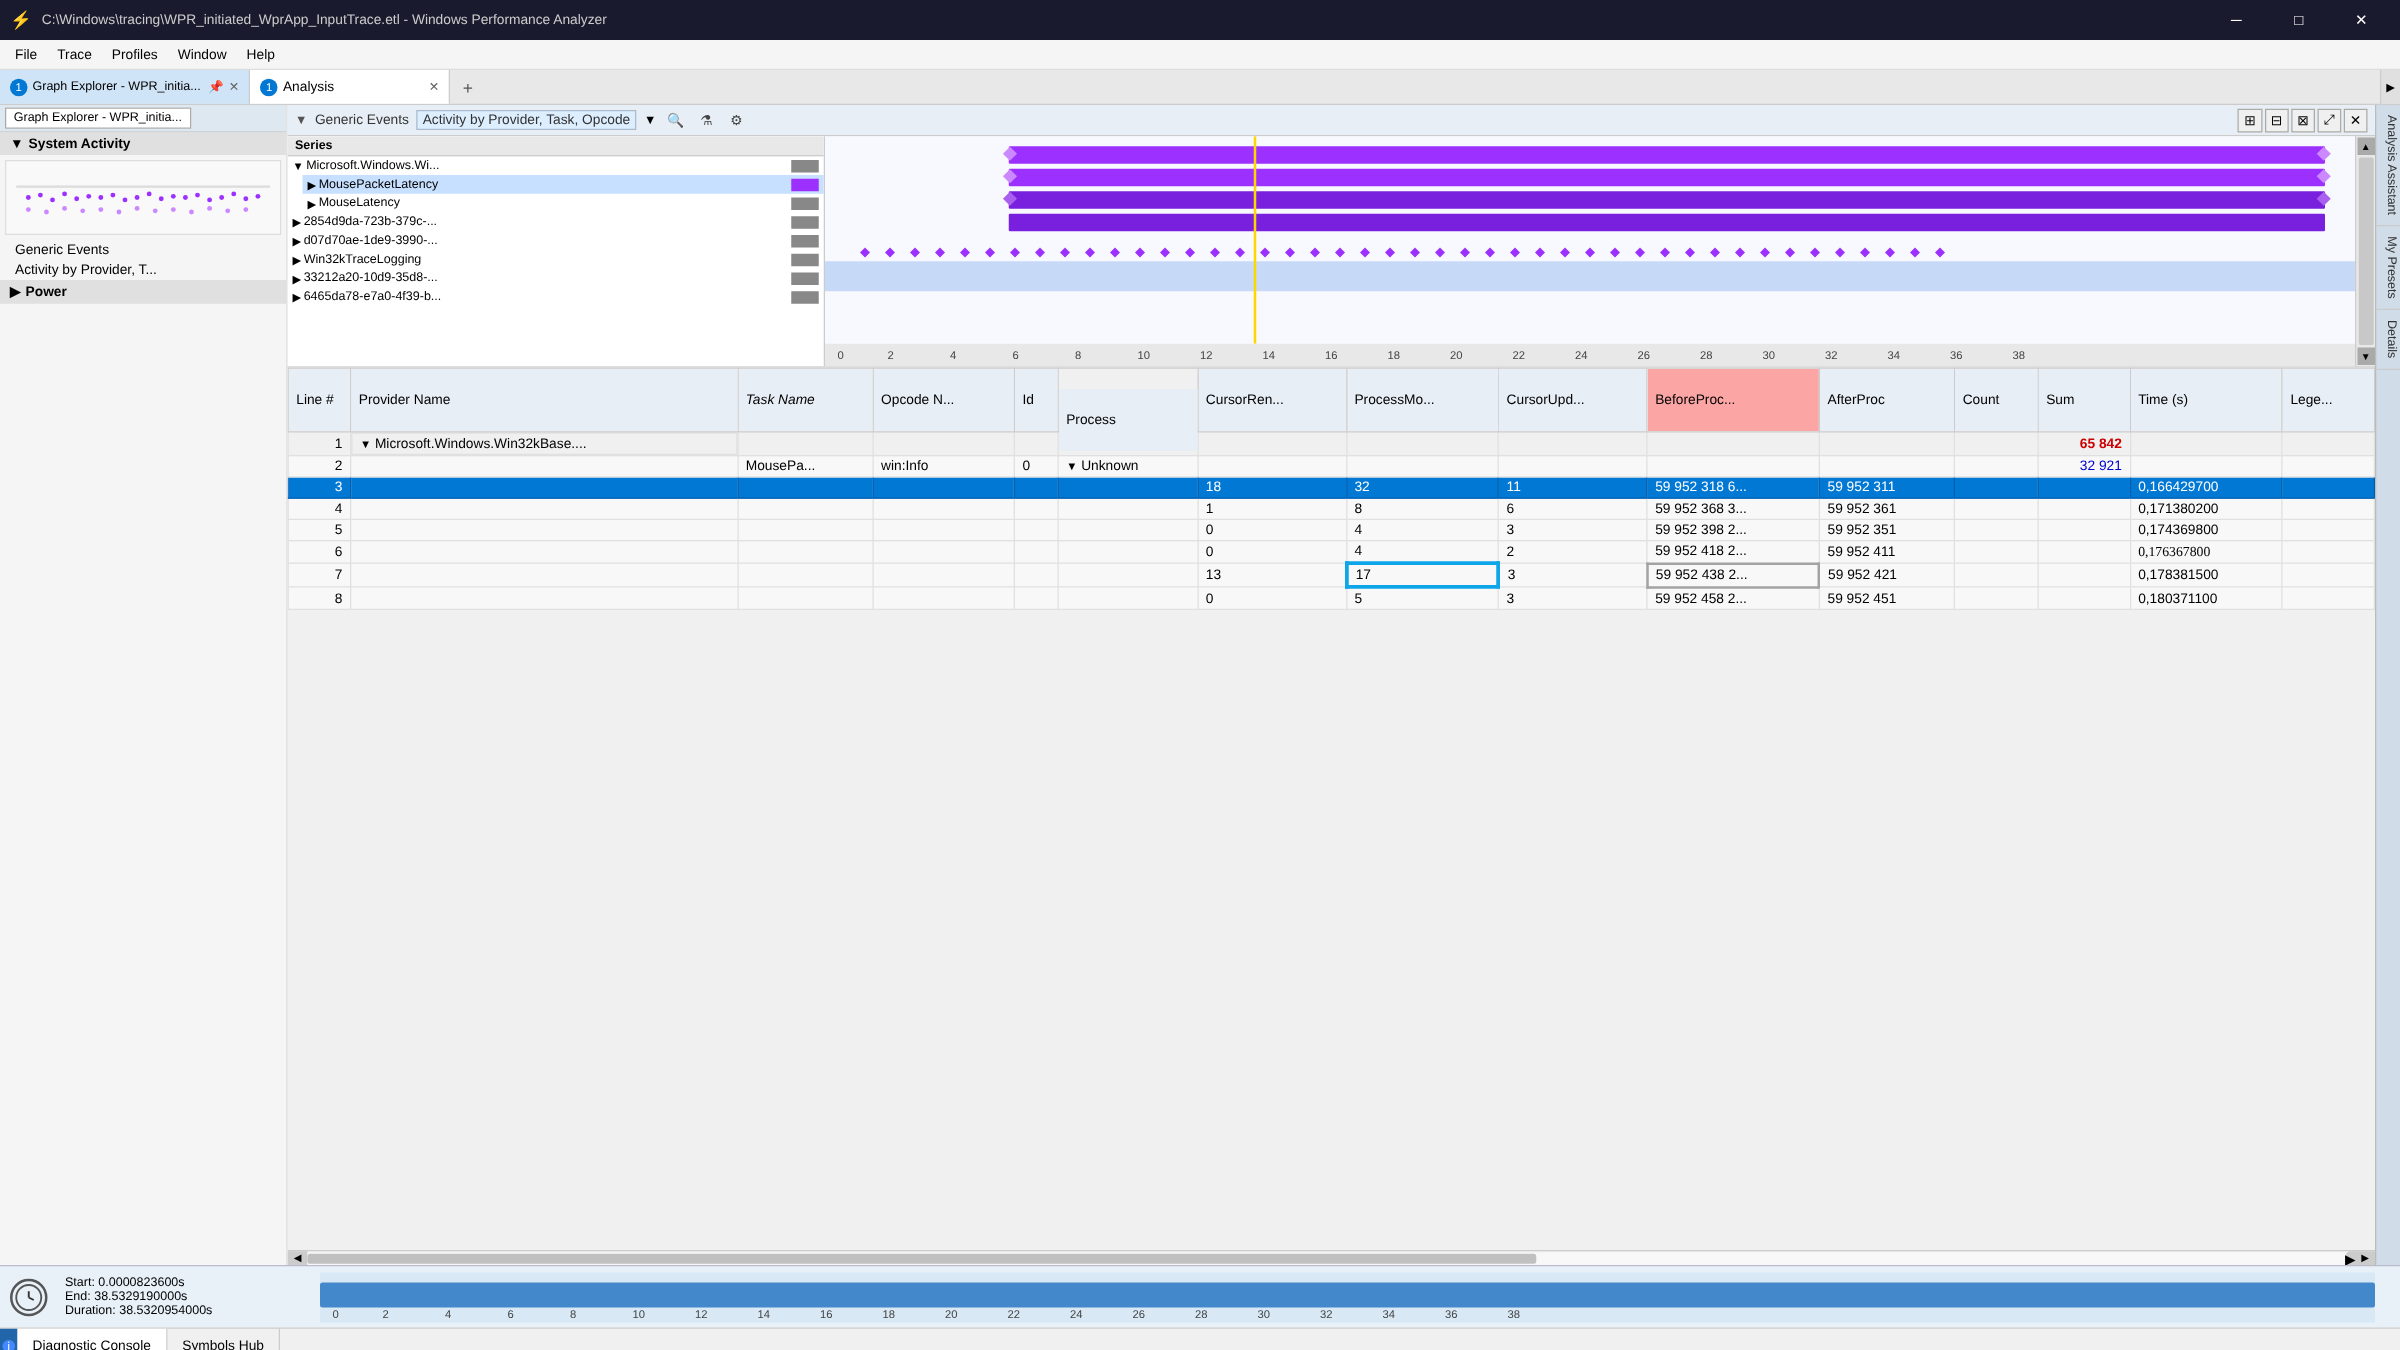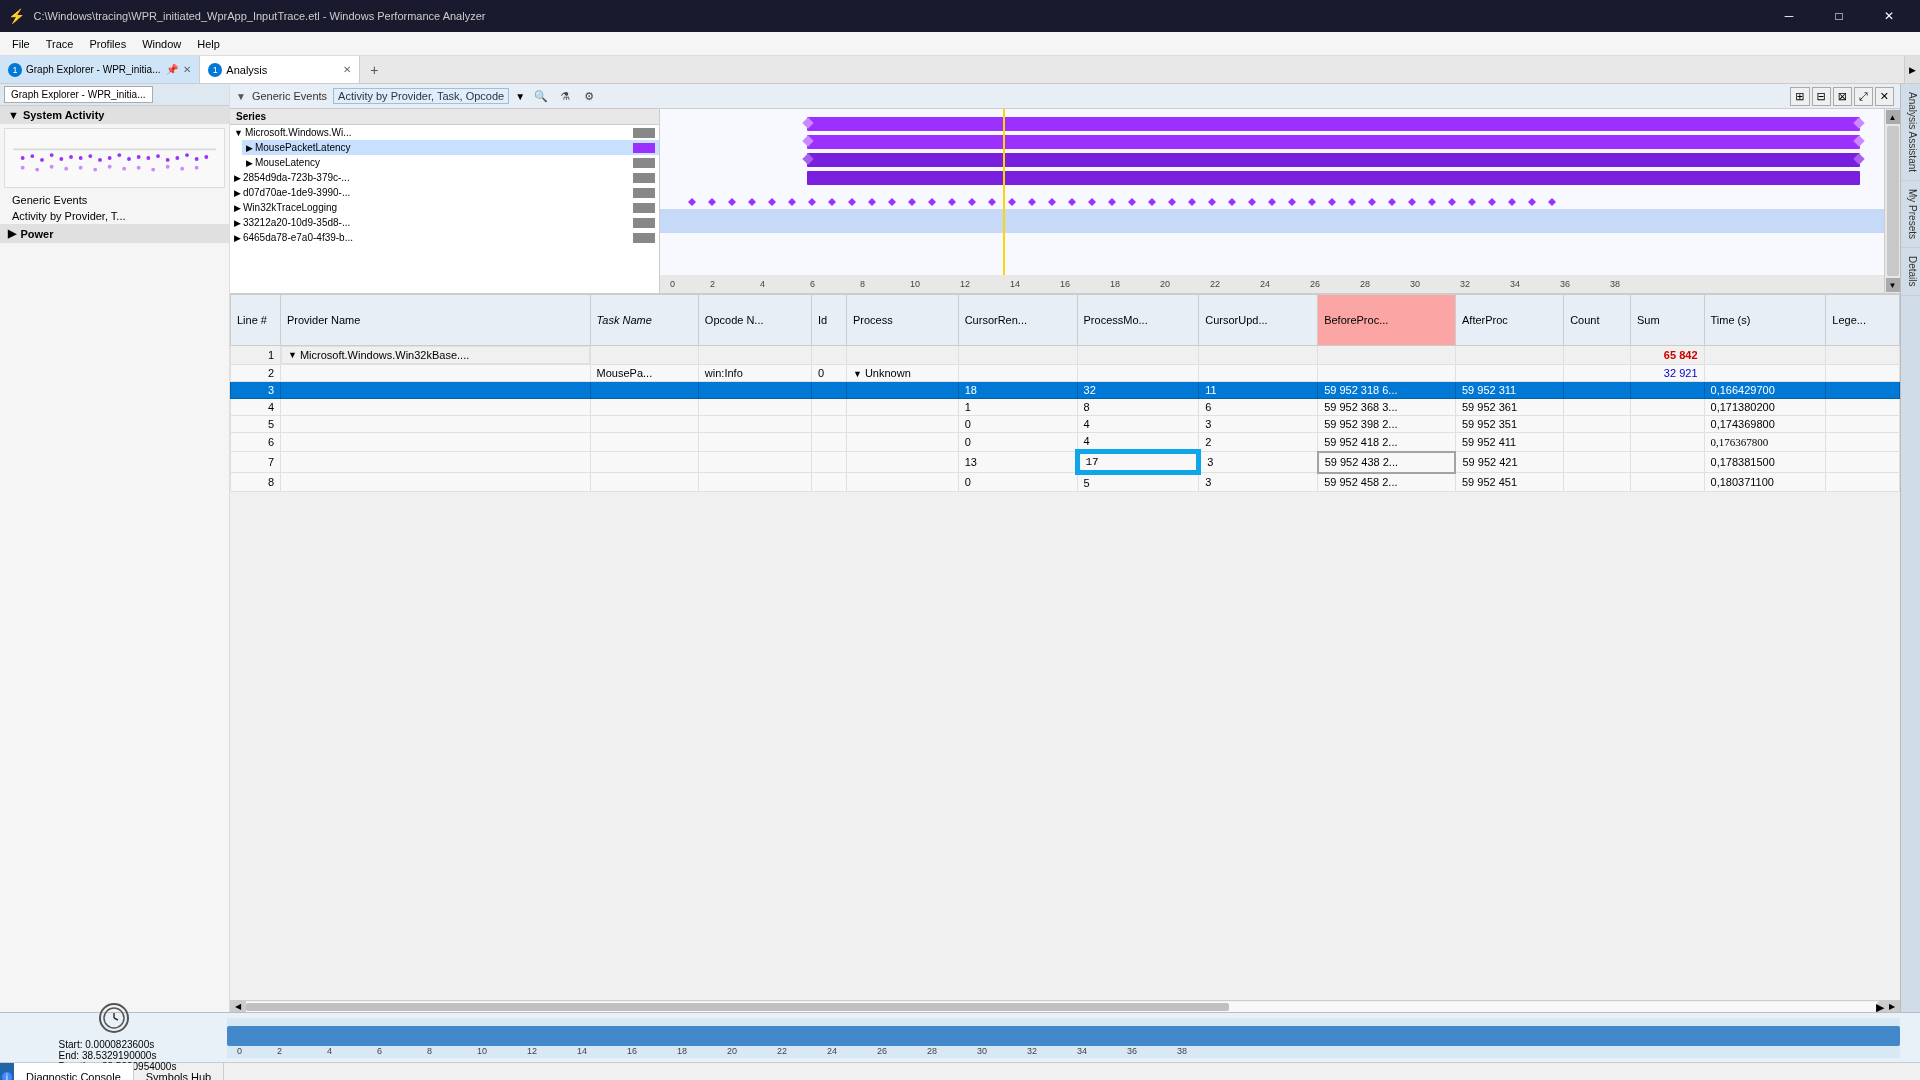--- a/index.html
+++ b/index.html
@@ -341,21 +341,21 @@
 
     <div style="flex:1; overflow:auto; position:relative;">
       <table class="data-table" style="width:100%; border-collapse:collapse; font-size:11px;">
         <thead>
           <tr>
             <th style="background:#e8eef5; border:1px solid #ccc; padding:3px 6px; white-space:nowrap; cursor:pointer; width:50px; position:sticky; top:0; z-index:2;">Line #</th>
             <th style="background:#e8eef5; border:1px solid #ccc; padding:3px 6px; white-space:nowrap; cursor:pointer; position:sticky; top:0; z-index:2;">Provider Name</th>
             <th style="background:#e8eef5; border:1px solid #ccc; padding:3px 6px; white-space:nowrap; cursor:pointer; position:sticky; top:0; z-index:2;font-style:italic;">Task Name</th>
             <th style="background:#e8eef5; border:1px solid #ccc; padding:3px 6px; white-space:nowrap; cursor:pointer; position:sticky; top:0; z-index:2;">Opcode N...</th>
             <th style="background:#e8eef5; border:1px solid #ccc; padding:3px 6px; white-space:nowrap; cursor:pointer; position:sticky; top:0; z-index:2;">Id</th>
-            <th style="background:#e8eef5; border:1px solid #ccc; padding:19px 6px; white-space:nowrap; cursor:pointer; position:sticky; top:0; z-index:2;">Process</th>
+            <th style="background:#e8eef5; border:1px solid #ccc; padding:19px 6px; white-space:nowrap; cursor:pointer; position:sticky; top:16px; z-index:2;">Process</th>
             <th style="background:#e8eef5; border:1px solid #ccc; padding:3px 6px; white-space:nowrap; cursor:pointer; position:sticky; top:0; z-index:2;">CursorRen...</th>
             <th style="background:#e8eef5; border:1px solid #ccc; padding:3px 6px; white-space:nowrap; cursor:pointer; position:sticky; top:0; z-index:2;">ProcessMo...</th>
             <th style="background:#e8eef5; border:1px solid #ccc; padding:3px 6px; white-space:nowrap; cursor:pointer; position:sticky; top:0; z-index:2;">CursorUpd...</th>
             <th style="background:#fca5a5; border:1px solid #ccc; padding:0 6px; white-space:nowrap; cursor:pointer; position:sticky; top:0; z-index:2;">BeforeProc...</th>
             <th style="background:#e8eef5; border:1px solid #ccc; padding:3px 6px; white-space:nowrap; cursor:pointer; position:sticky; top:0; z-index:2;">AfterProc</th>
             <th style="background:#e8eef5; border:1px solid #ccc; padding:3px 6px; white-space:nowrap; cursor:pointer; position:sticky; top:0; z-index:2;">Count</th>
             <th style="background:#e8eef5; border:1px solid #ccc; padding:3px 6px; white-space:nowrap; cursor:pointer; position:sticky; top:0; z-index:2;">Sum</th>
             <th style="background:#e8eef5; border:1px solid #ccc; padding:3px 6px; white-space:nowrap; cursor:pointer; position:sticky; top:0; z-index:2;">Time (s)</th>
             <th style="background:#e8eef5; border:1px solid #ccc; padding:3px 6px; white-space:nowrap; cursor:pointer; position:sticky; top:0; z-index:2;">Lege...</th>
           </tr>
@@ -477,21 +477,21 @@
           </tr>
 
           <tr style="background:#f8f8f8;">
             <td style="border:1px solid #e0e0e0; padding:2px 6px; text-align:right;">7</td>
             <td style="border:1px solid #e0e0e0; padding:2px 6px;"></td>
             <td style="border:1px solid #e0e0e0; padding:2px 6px;"></td>
             <td style="border:1px solid #e0e0e0; padding:2px 6px;"></td>
             <td style="border:1px solid #e0e0e0; padding:2px 6px;"></td>
             <td style="border:1px solid #e0e0e0; padding:2px 6px;"></td>
             <td style="border:1px solid #e0e0e0; padding:2px 6px;">13</td>
-            <td style="border:5px solid #0ea5e9; padding:2px 6px;font-family:Liberation Mono, monospace;">17</td>
+            <td style="border:3px solid #0ea5e9; padding:2px 6px;">17</td>
             <td style="border:1px solid #e0e0e0; padding:2px 6px;">3</td>
             <td style="border:2px solid #a3a3a3; padding:2px 6px;">59 952 438 2...</td>
             <td style="border:1px solid #e0e0e0; padding:2px 6px;">59 952 421</td>
             <td style="border:1px solid #e0e0e0; padding:2px 6px;"></td>
             <td style="border:1px solid #e0e0e0; padding:2px 6px;"></td>
             <td style="border:1px solid #e0e0e0; padding:2px 6px;">0,178381500</td>
             <td style="border:1px solid #e0e0e0; padding:2px 6px;"></td>
           </tr>
 
           <tr>
@@ -529,21 +529,21 @@
   <div style="width:20px; background:#d0dce8; border-left:1px solid #bbb; display:flex; flex-direction:column;">
     <div class="side-panel-tab">Analysis Assistant</div>
     <div class="side-panel-tab">My Presets</div>
     <div class="side-panel-tab">Details</div>
   </div>
 
 </div>
 
 <div style="display:flex; background:#e8f0f8; border-top:1px solid #bbc; height:50px; flex-shrink:0; align-items:center;">
 
-  <div style="width:227px; flex-shrink:0; display:flex; align-items:center; padding:4px 8px; gap:6px;flex-direction:column;">
+  <div style="width:256px; flex-shrink:0; display:flex; align-items:center; padding:4px 8px; gap:6px;">
     <div style="width:30px; height:30px; border:2px solid #555; border-radius:50%; display:flex; align-items:center; justify-content:center; position:relative;">
       <svg width="24" height="24" viewBox="0 0 24 24">
         <circle cx="12" cy="12" r="10" fill="none" stroke="#555" stroke-width="1.5"></circle>
         <line x1="12" y1="7" x2="12" y2="12" stroke="#333" stroke-width="1.5"></line>
         <line x1="12" y1="12" x2="16" y2="14" stroke="#333" stroke-width="1.5"></line>
       </svg>
     </div>
     <div class="time-info">
       <span style="font-size:10px;">Start:  0.0000823600s</span>
       <span style="font-size:10px;">End: 38.5329190000s</span>

